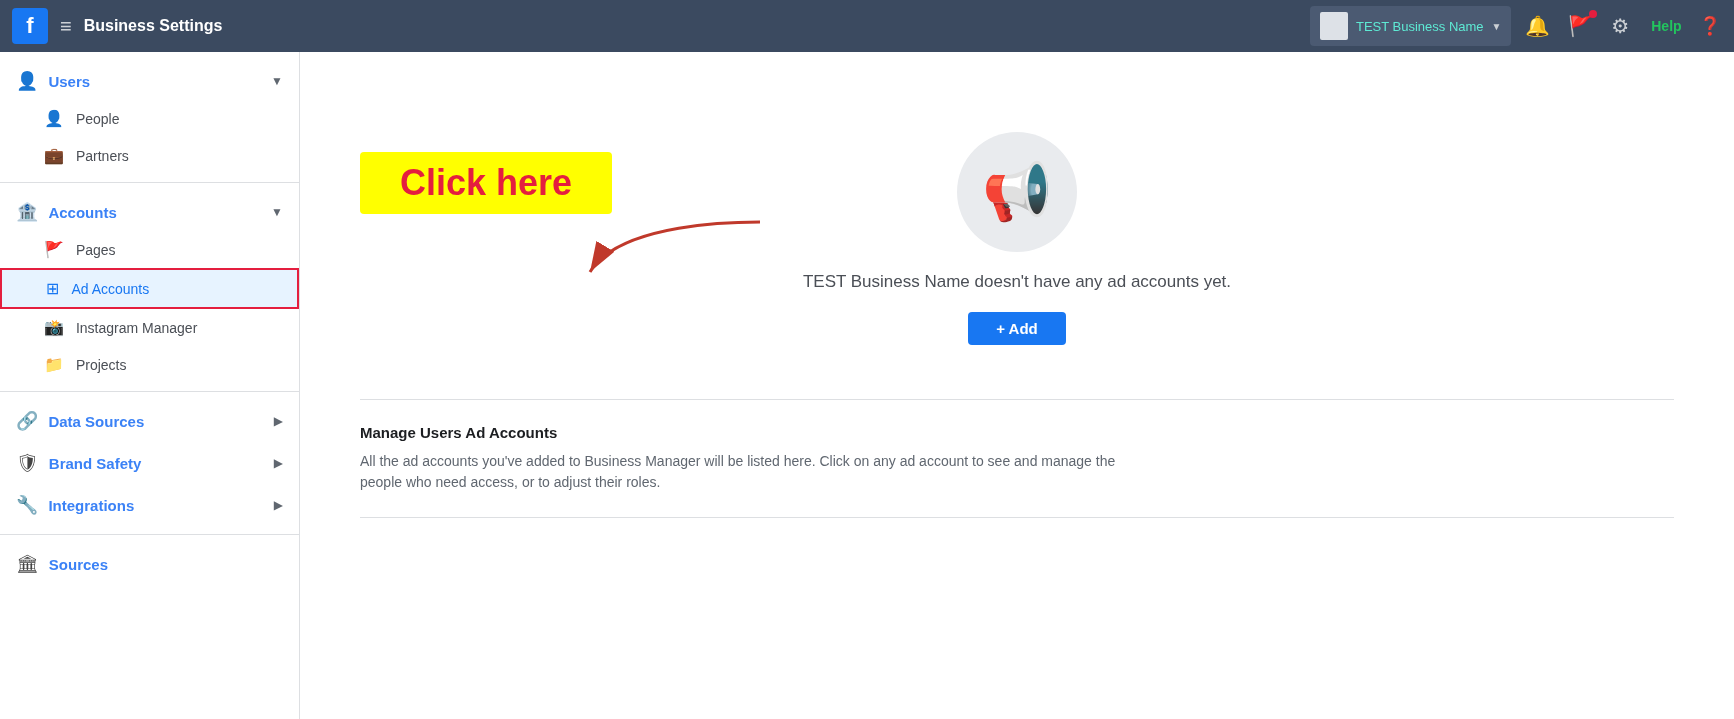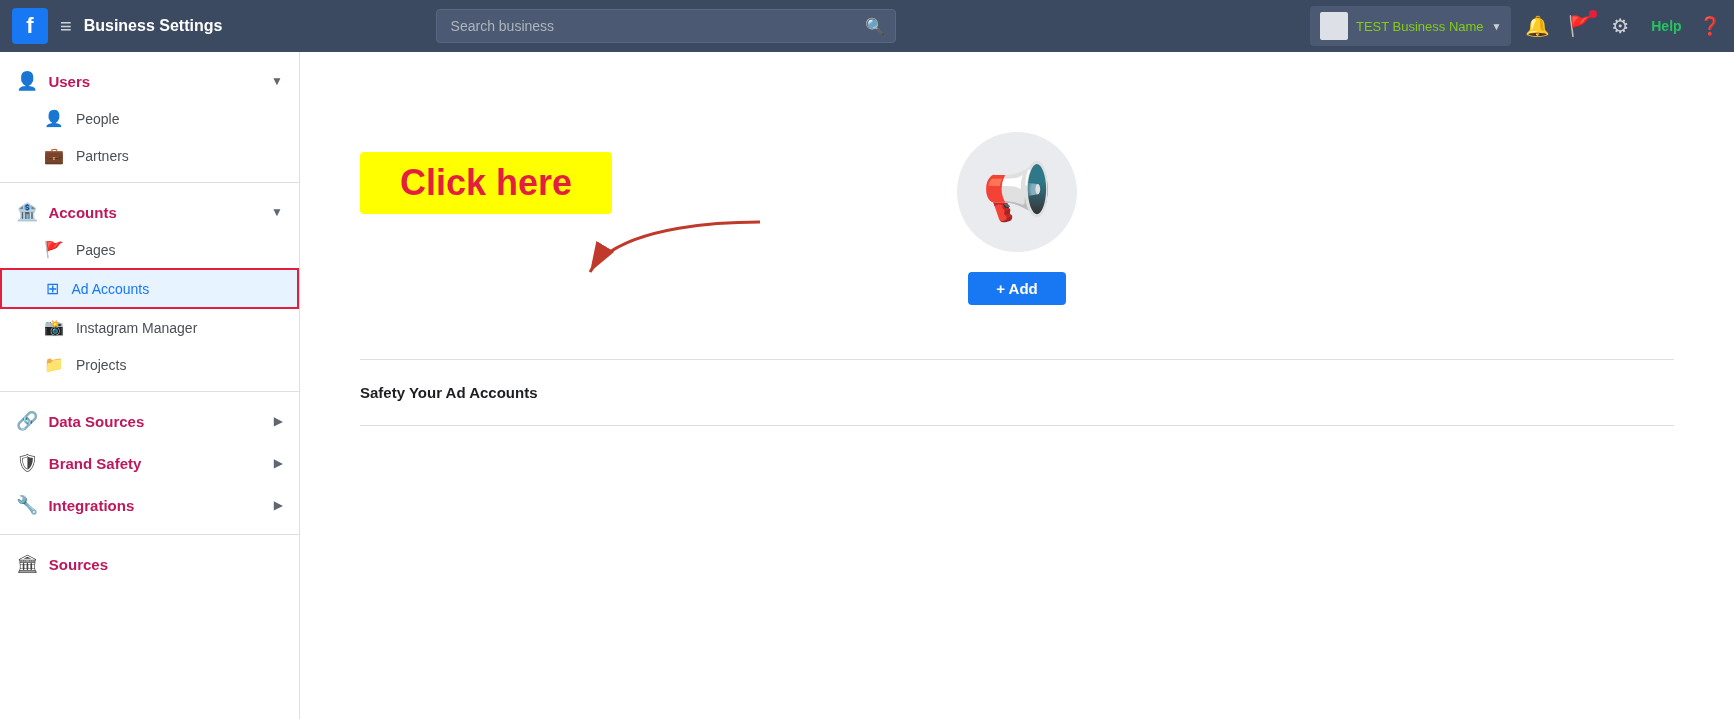--- a/index.html
+++ b/index.html
@@ -59,21 +59,21 @@
     }
     .topnav-business-btn {
       display: flex; align-items: center; gap: 8px;
       background: #4b5a72; border: none; border-radius: 4px;
       padding: 6px 10px; cursor: pointer; color: white;
     }
     .topnav-business-icon {
       width: 28px; height: 28px; background: #dde1e7; border-radius: 2px;
       flex-shrink: 0;
     }
-    .topnav-business-name { font-size: 13px; color: #84cc16; }
+    .topnav-business-name { font-size: 13px; color: #5eead4; }
     .topnav-icon-btn {
       color: #ccd0d5; font-size: 20px; cursor: pointer; padding: 4px;
       position: relative;
     }
     .topnav-badge {
       position: absolute; top: 0; right: 0;
       width: 8px; height: 8px; background: #e41e3f; border-radius: 50%;
     }
     .topnav-help {
       color: #22c55e; font-size: 14px; font-weight: 600;
@@ -99,21 +99,21 @@
 
     .sidebar-section-header {
       display: flex; align-items: center; justify-content: space-between;
       padding: 10px 16px 8px 16px;
       cursor: pointer;
     }
     .sidebar-section-header-left {
       display: flex; align-items: center; gap: 10px;
     }
     .sidebar-section-icon { font-size: 18px; color: #444; }
-    .sidebar-section-label { font-size: 15px; font-weight: 600; color: #be185d; }
+    .sidebar-section-label { font-size: 15px; font-weight: 600; color: #3b82f6; }
     .sidebar-chevron { font-size: 12px; color: #606770; }
 
     .sidebar-item {
       display: flex; align-items: center; gap: 12px;
       padding: 9px 16px 9px 44px;
       cursor: pointer;
       color: #4b4f56;
       font-size: 14px;
       border-radius: 0;
     }
@@ -225,24 +225,20 @@
       z-index: 10;
     }
   </style>
 </head>
 <body>
 
 <nav class="topnav">
   <div class="topnav-fb-logo">f</div>
   <span class="topnav-hamburger">≡</span>
   <span class="topnav-title">Business Settings</span>
-  <div class="topnav-search">
-    <input type="text" placeholder="Search business" style="">
-    <span class="topnav-search-icon">🔍</span>
-  </div>
   <div class="topnav-right">
     <button class="topnav-business-btn">
       <div class="topnav-business-icon"></div>
       <span class="topnav-business-name">TEST Business Name</span>
       <span style="font-size:10px; color: #ccd0d5;">▼</span>
     </button>
     <span class="topnav-icon-btn">🔔</span>
     <span class="topnav-icon-btn" style="position:relative;">
       🚩
       <span class="topnav-badge"></span>
@@ -357,27 +353,29 @@
         </defs>
         <path d="M 200,10 C 180,10 60,10 30,60" stroke="#c0392b" stroke-width="3" fill="none" marker-end="url(#arrowhead)"></path>
       </svg>
 
     </div>
 
     <div class="main-empty-state">
       <div class="megaphone-circle">
         <span class="megaphone-icon">📢</span>
       </div>
+      <p class="empty-state-text">TEST Business Name doesn't have any ad accounts yet.</p>
       <button class="add-button">
         <span>+ Add</span>
       </button>
     </div>
 
     <hr class="divider-line">
 
     <div>
-      <p class="manage-section-title">Safety Your Ad Accounts</p>
+      <p class="manage-section-title">Manage Users Ad Accounts</p>
+      <p class="manage-section-desc">All the ad accounts you've added to Business Manager will be listed here. Click on any ad account to see and manage the people who need access, or to adjust their roles.</p>
     </div>
 
     <hr class="divider-line">
 
   </main>
 </div>
 
 </body></html>

